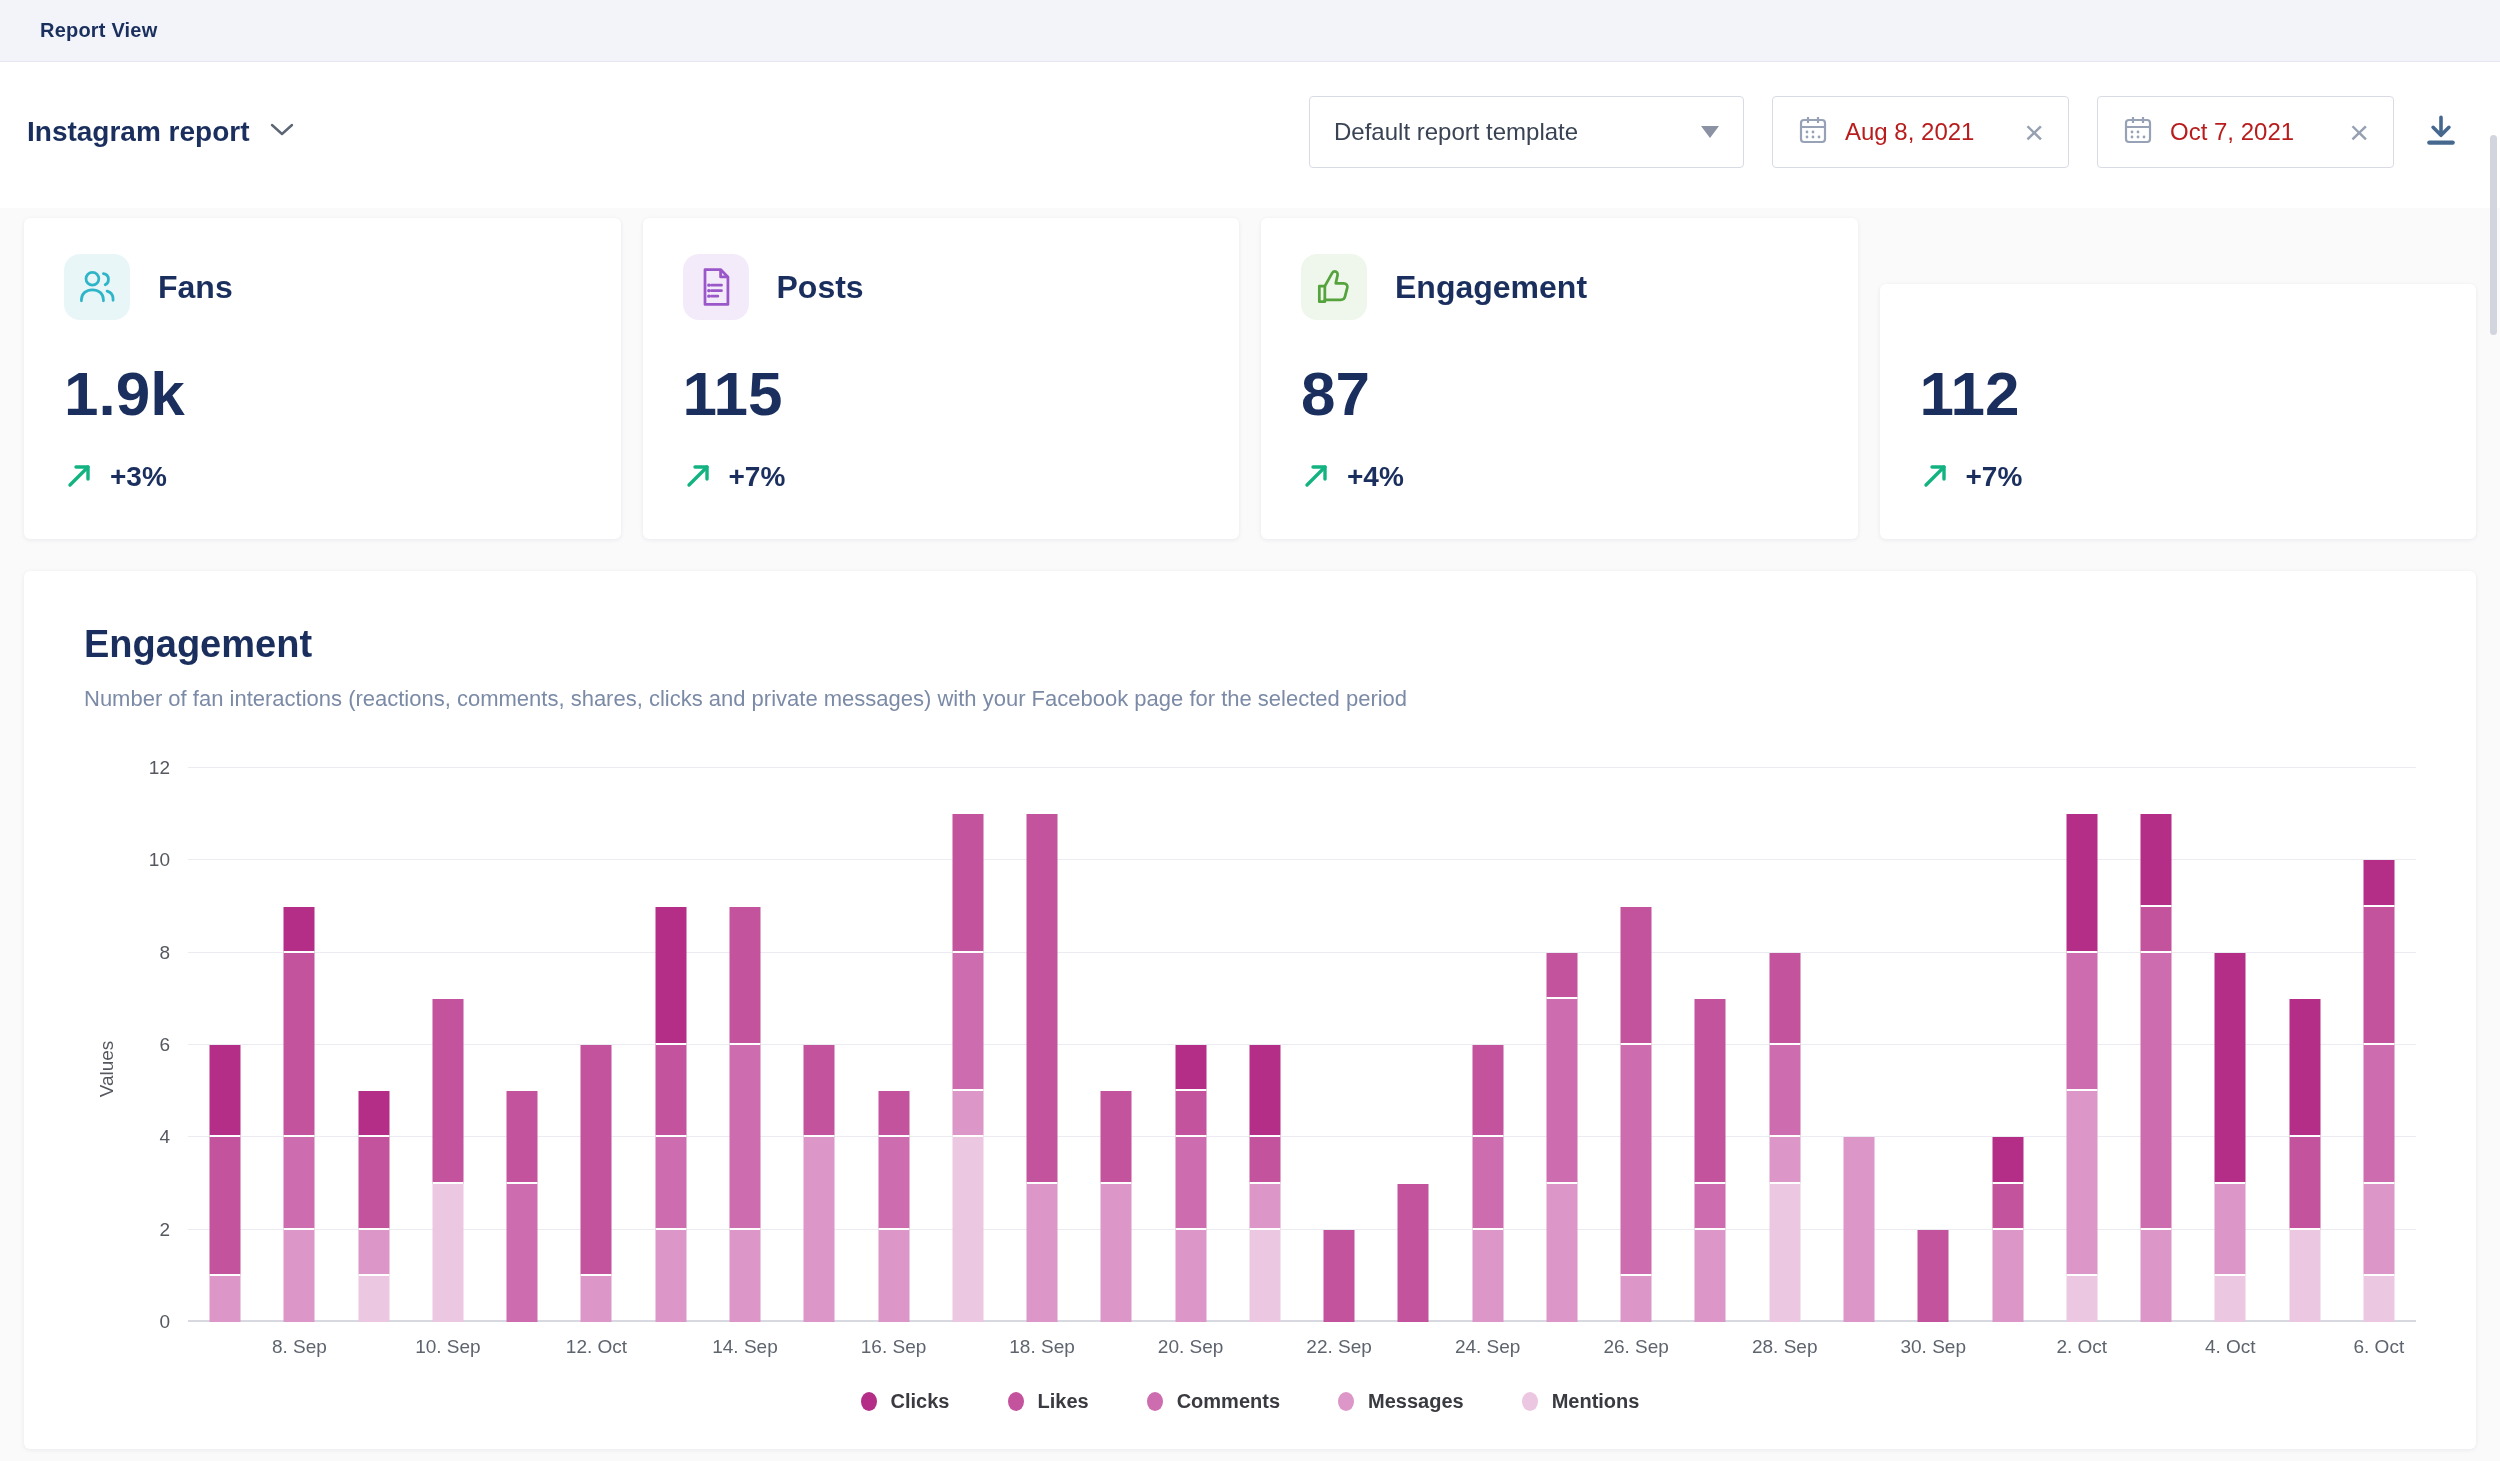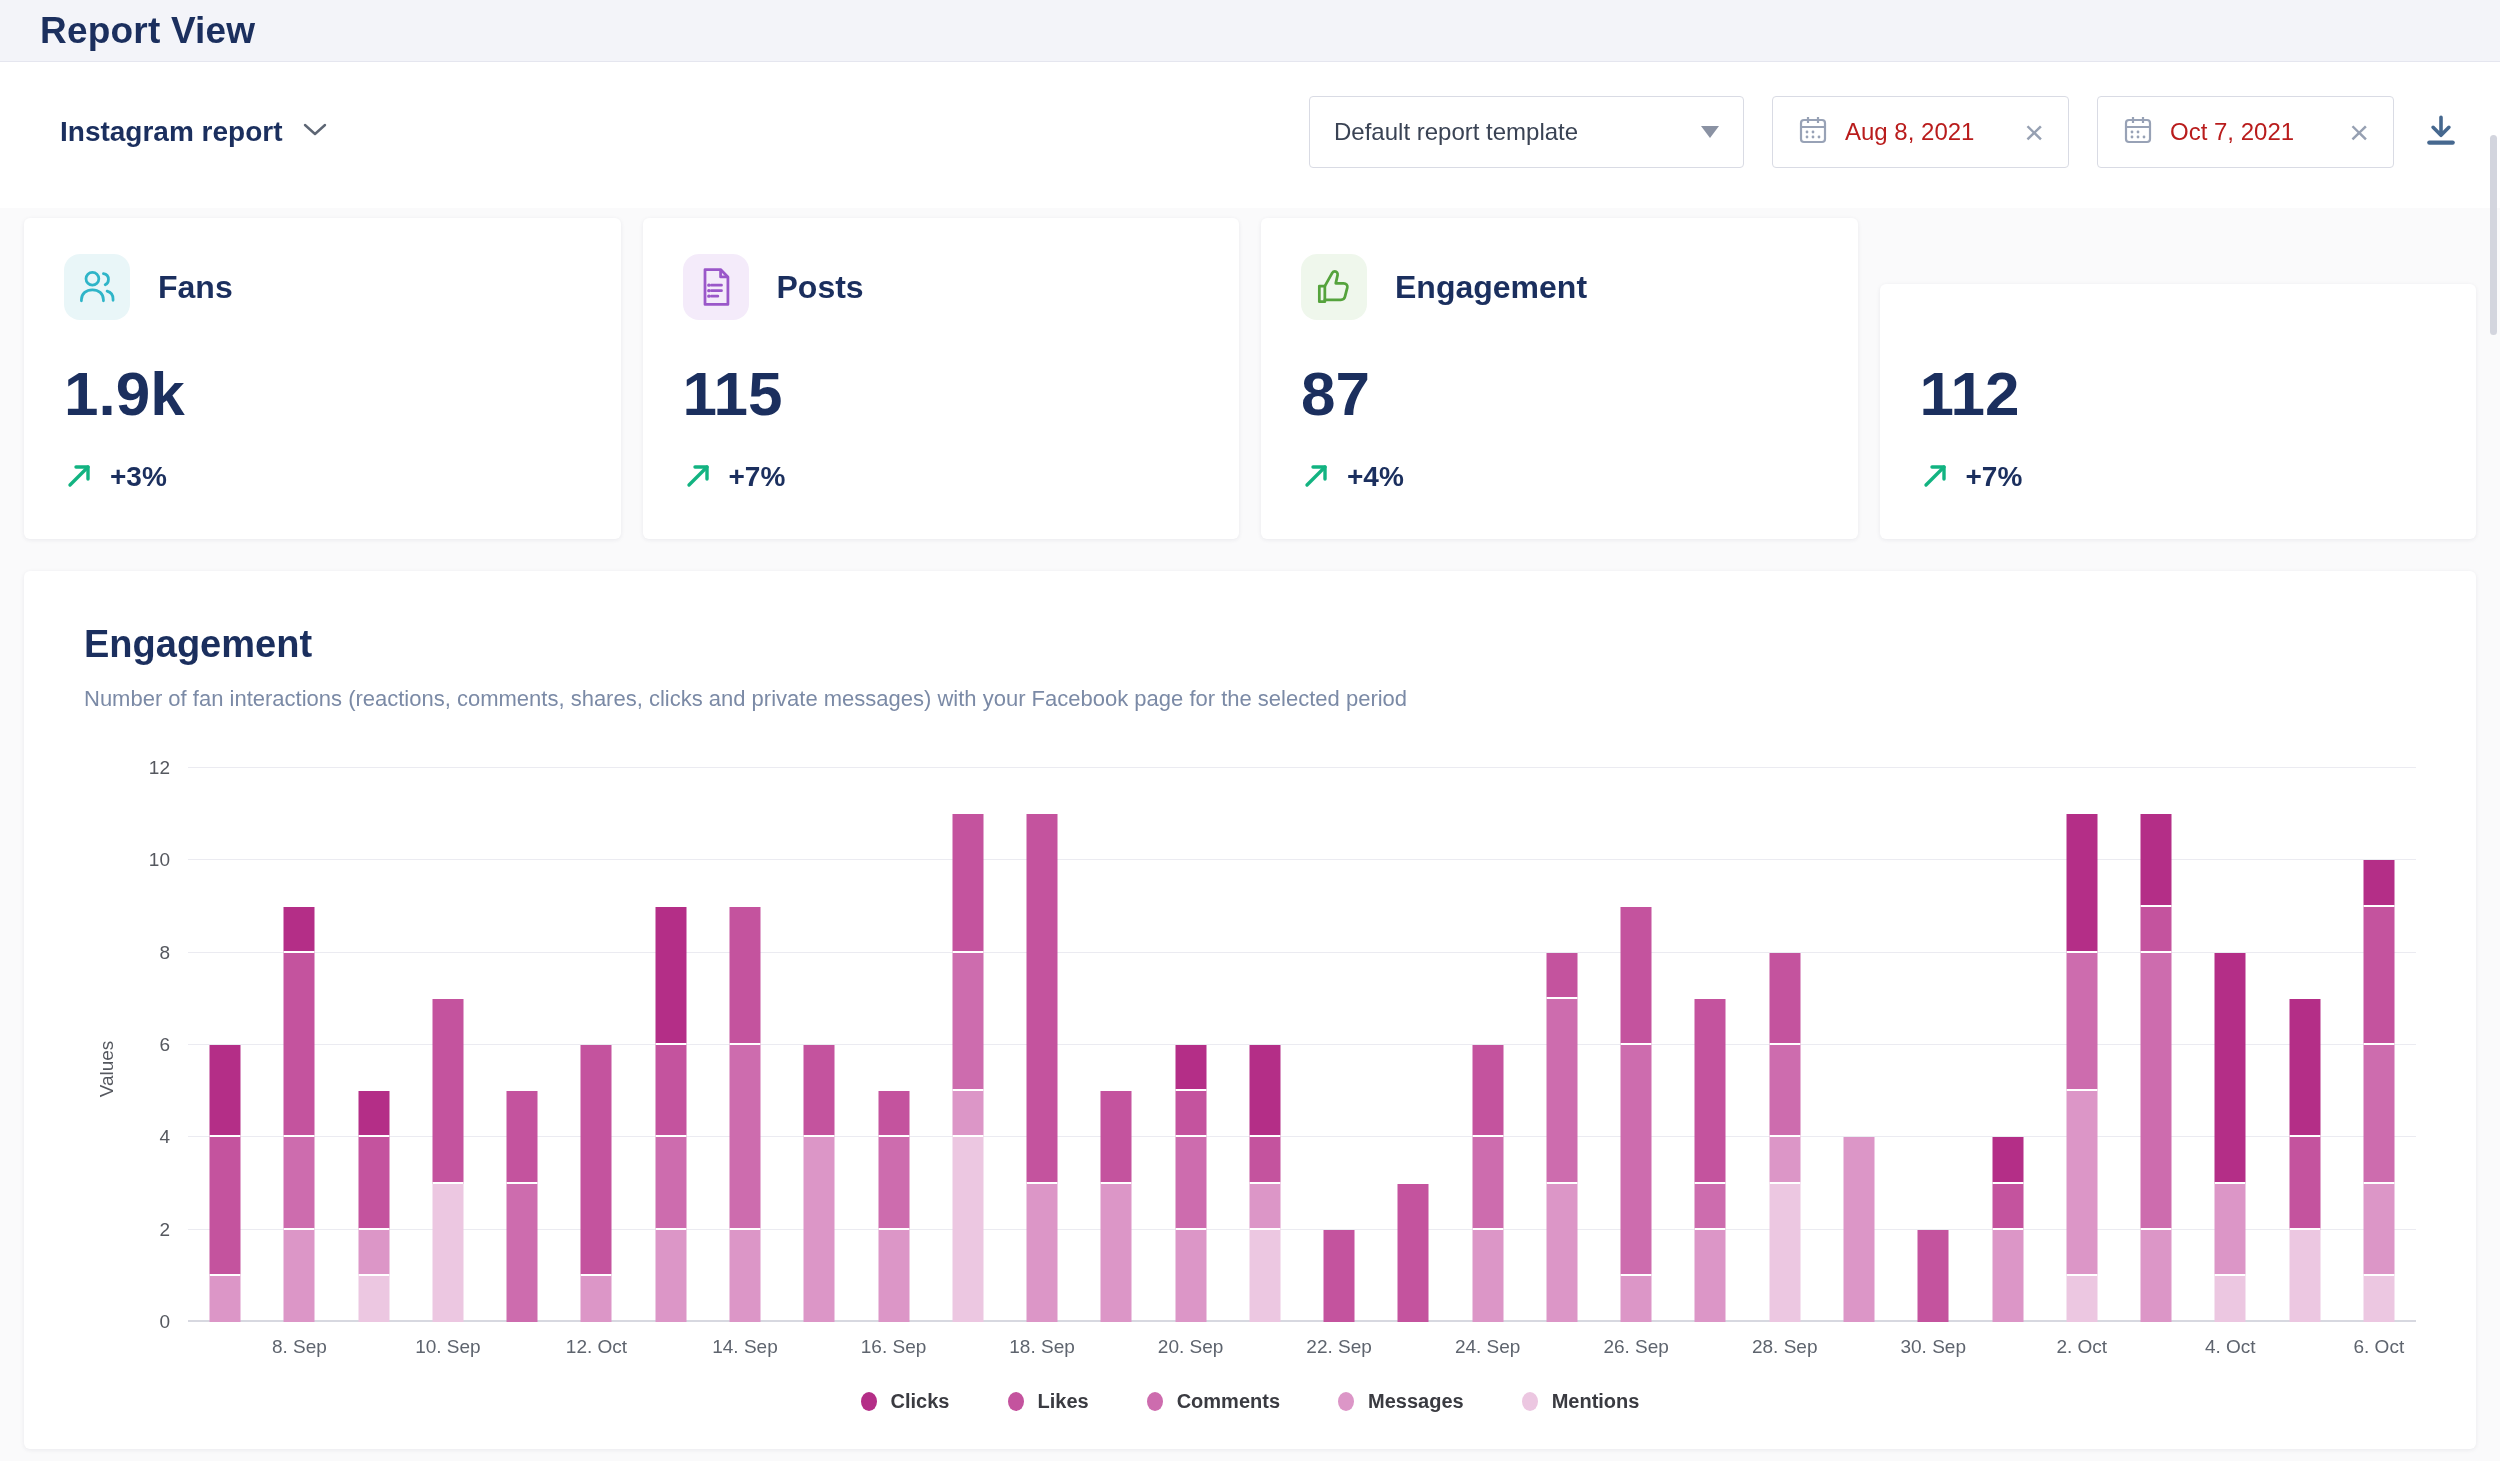--- a/index.html
+++ b/index.html
@@ -2,24 +2,24 @@
 <html><head>
 <meta charset="utf-8">
 <style>
   * { margin:0; padding:0; box-sizing:border-box; }
   html,body { width:2500px; height:1461px; overflow:hidden; }
   body { font-family:"Liberation Sans", sans-serif; background:#fafafb; position:relative; }
 
   
   .topbar { height:62px; background:#f3f4f9; border-bottom:1px solid #e5e6ef;
             display:flex; align-items:center; padding:0 40px; }
-  .topbar h1 { font-size:37px; font-weight:600; color:#1b2f5e; letter-spacing:.2px; }
+  .topbar h1 { font-size:20px; font-weight:600; color:#1b2f5e; letter-spacing:.2px; }
 
   
-  .toolbar { background:#fff; display:flex; align-items:center; padding:34px 40px 40px 60px;text-align:center; }
+  .toolbar { background:#fff; display:flex; align-items:center; padding:34px 40px 40px 27px;text-align:center; }
   .report-name { display:flex; align-items:center; gap:20px; cursor:pointer; }
   .report-name span.txt { font-size:28px; font-weight:700; color:#1b2f5e; }
   .toolbar-right { margin-left:auto; display:flex; align-items:center; gap:28px; }
   .ctrl { height:72px; background:#fff; border:1px solid #d9dbe4; border-radius:4px;
           display:flex; align-items:center; padding:0 24px; }
   .select { width:435px; justify-content:space-between; cursor:pointer; }
   .select .val { font-size:24px; color:#3a4354; }
   .triangle { width:0; height:0; border-left:9px solid transparent; border-right:9px solid transparent;
               border-top:12px solid #8a92a3; }
   .datebox { width:297px; gap:16px; cursor:pointer; }

